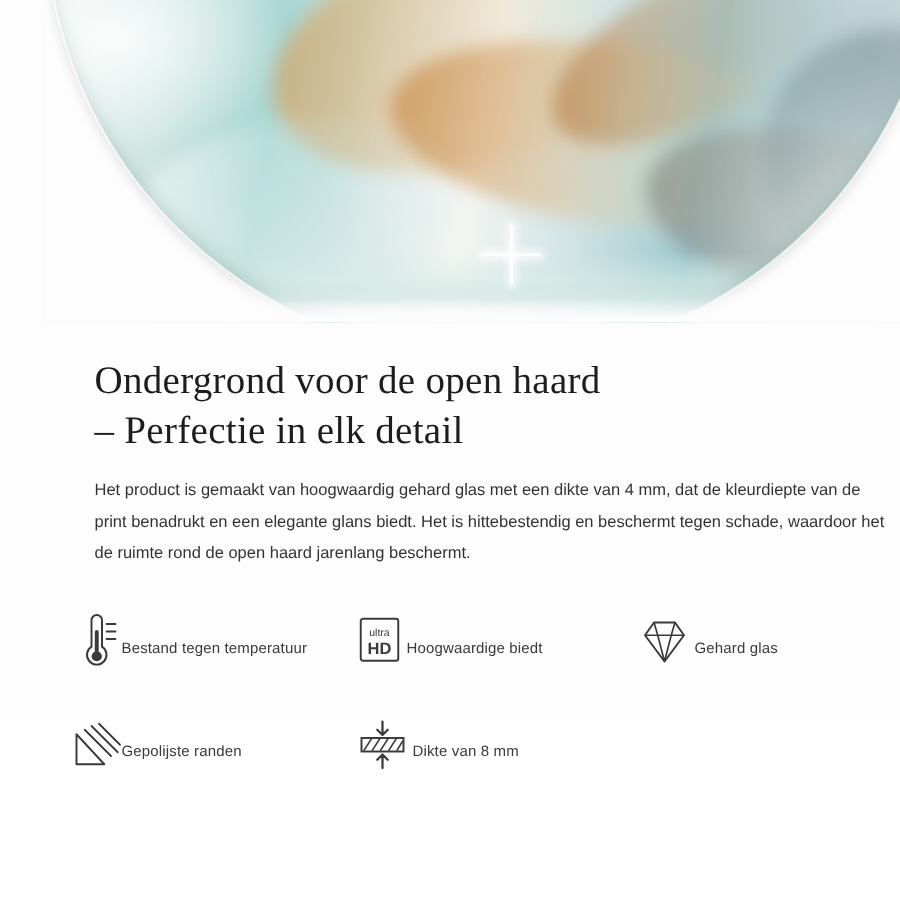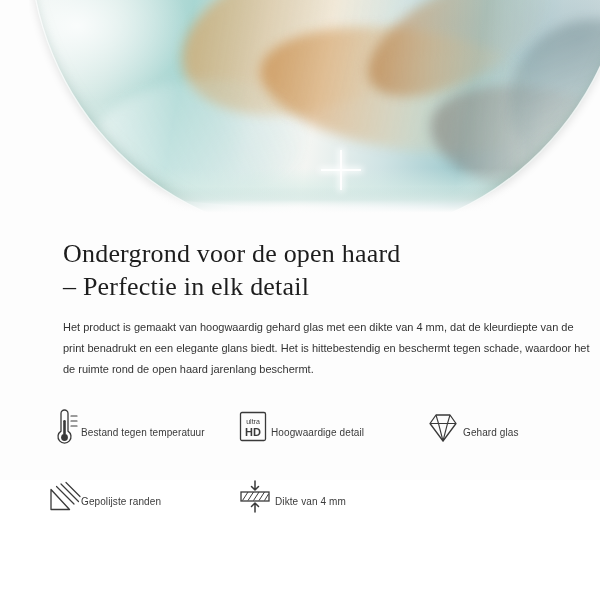--- a/index.html
+++ b/index.html
@@ -210,21 +210,21 @@
     </div>
 
     <div class="feature">
       <div class="glyph">
         <svg width="36" height="38" viewBox="0 0 36 38">
           <rect x="5.5" y="3.5" width="25" height="28" rx="1.5" fill="none" stroke="#3a3a3a" stroke-width="1.3"></rect>
           <text x="18" y="15" font-family="Liberation Sans, sans-serif" font-size="7" text-anchor="middle" fill="#3a3a3a">ultra</text>
           <text x="18" y="27" font-family="Liberation Sans, sans-serif" font-size="11" font-weight="bold" text-anchor="middle" fill="#3a3a3a">HD</text>
         </svg>
       </div>
-      <div class="caption">Hoogwaardige detail</div>
+      <div class="caption">Hoogwaardige biedt</div>
     </div>
 
 
     <div class="feature">
       <div class="glyph">
         <svg width="40" height="34" viewBox="0 0 40 34">
           <path d="M7 12.5L13 4h14l6 8.5L20 30z" fill="none" stroke="#3a3a3a" stroke-width="1.3" stroke-linejoin="round"></path>
           <path d="M7 12.5h26M13 4l2.5 8.5L20 30l4.5-17.5L27 4" fill="none" stroke="#3a3a3a" stroke-width="1.1"></path>
         </svg>
       </div>
@@ -243,17 +243,17 @@
 
     <div class="feature">
       <div class="glyph">
         <svg width="40" height="38" viewBox="0 0 40 38">
           <path d="M20 3v8M16.5 8.5L20 12l3.5-3.5" fill="none" stroke="#3a3a3a" stroke-width="1.5" stroke-linecap="round" stroke-linejoin="round"></path>
           <rect x="6" y="14" width="28" height="9" fill="none" stroke="#3a3a3a" stroke-width="1.3"></rect>
           <path d="M7.5 22.5L13 14M13 22.5L18.5 14M18.5 22.5L24 14M24 22.5L29.5 14M29.5 22.5L33.5 16" stroke="#3a3a3a" stroke-width="1"></path>
           <path d="M20 34v-8M16.5 28.5L20 25l3.5 3.5" fill="none" stroke="#3a3a3a" stroke-width="1.5" stroke-linecap="round" stroke-linejoin="round"></path>
         </svg>
       </div>
-      <div class="caption">Dikte van 4 mm</div>
+      <div class="caption">Dikte van 8 mm</div>
     </div>
 
   </div>
 </div>
 
 </body></html>

